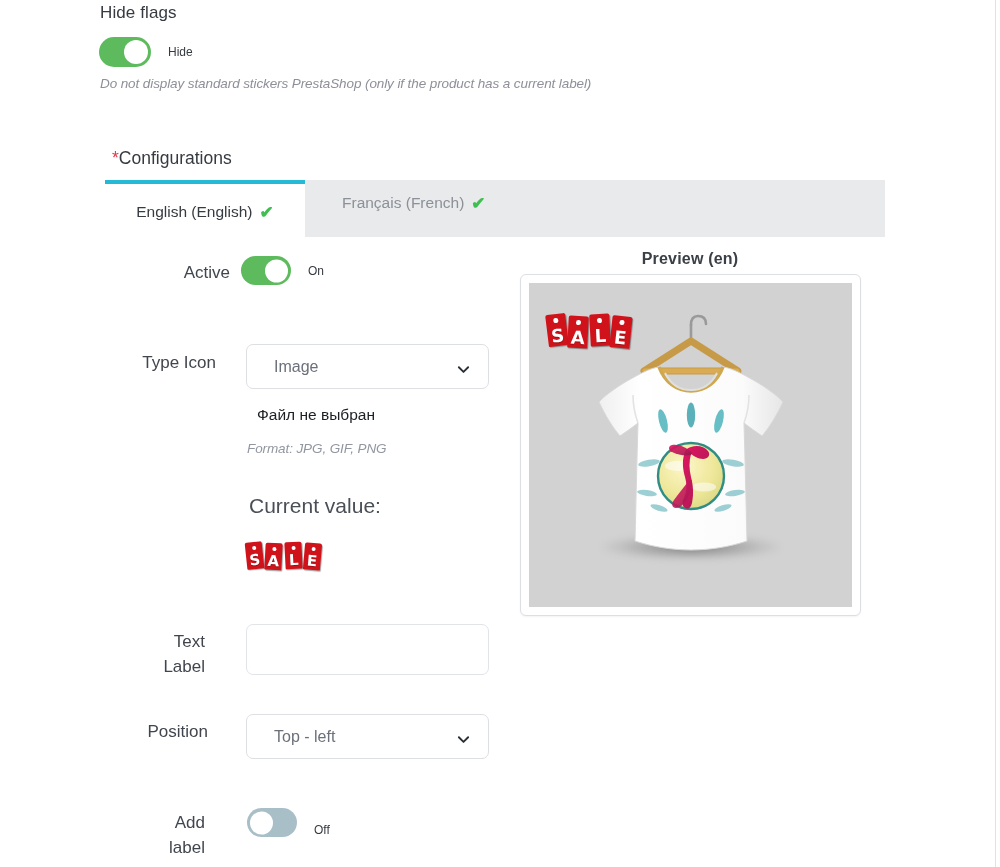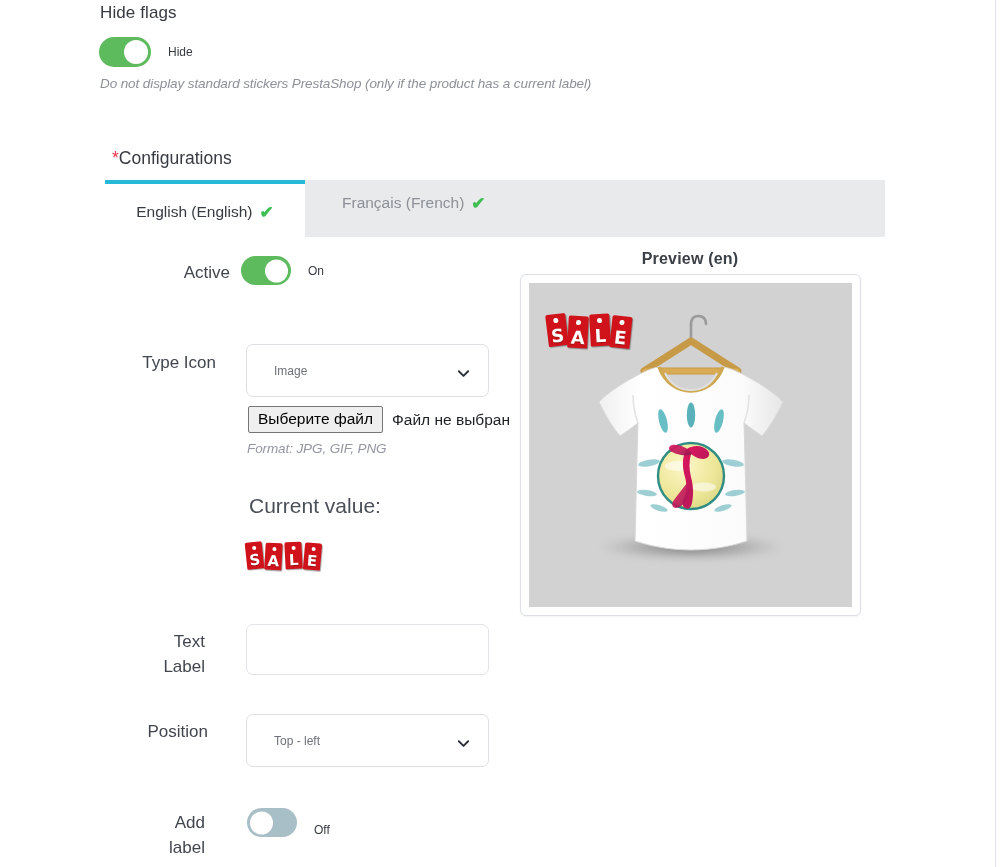--- a/index.html
+++ b/index.html
@@ -133,26 +133,26 @@
     width: 130px;
   }
   .ctl { position: absolute; }
 
   
   .select {
     position: relative;
     background: #fff;
     border: 1px solid #dddfe3;
     border-radius: 7px;
-    height: 53px;
+    height: 45px;
     width: 243px;
     display: flex;
     align-items: center;
     padding: 0 14px 0 27px;
-    font-size: 12px;
+    font-size: 16px;
     color: #6b7079;
   }
   .select .chev {
     position: absolute;
     right: 18px;
     top: 50%;
     margin-top: -4px;
     width: 13px; height: 13px;
   }
   .select .chev svg { display: block; }
@@ -324,21 +324,20 @@
       <span>Image</span>
       <span class="chev">
         <svg viewBox="0 0 14 14" width="13" height="13" aria-hidden="true">
           <path d="M2 4.6 L7 9.6 L12 4.6" fill="none" stroke="#2a2f36" stroke-width="2" stroke-linecap="round" stroke-linejoin="round"></path>
         </svg>
       </span>
     </div>
   </div>
 
   <div class="ctl fileinput" style="left:248px; top:406px;">
-    <span class="file-btn">Выберите файл</span>
     <span class="file-none">Файл не выбран</span>
   </div>
 
   <div class="ctl format-note" style="left:247px; top:441px;">Format: JPG, GIF, PNG</div>
 
   <div class="ctl current-value-label" style="left:249px; top:494px;">Current value:</div>
 
   <div class="ctl" style="left:246px; top:533px;">
     <span class="sale">
       <span class="tagpiece" style="width:17px;height:27px;transform:rotate(-6deg);margin-right:-2px;">

